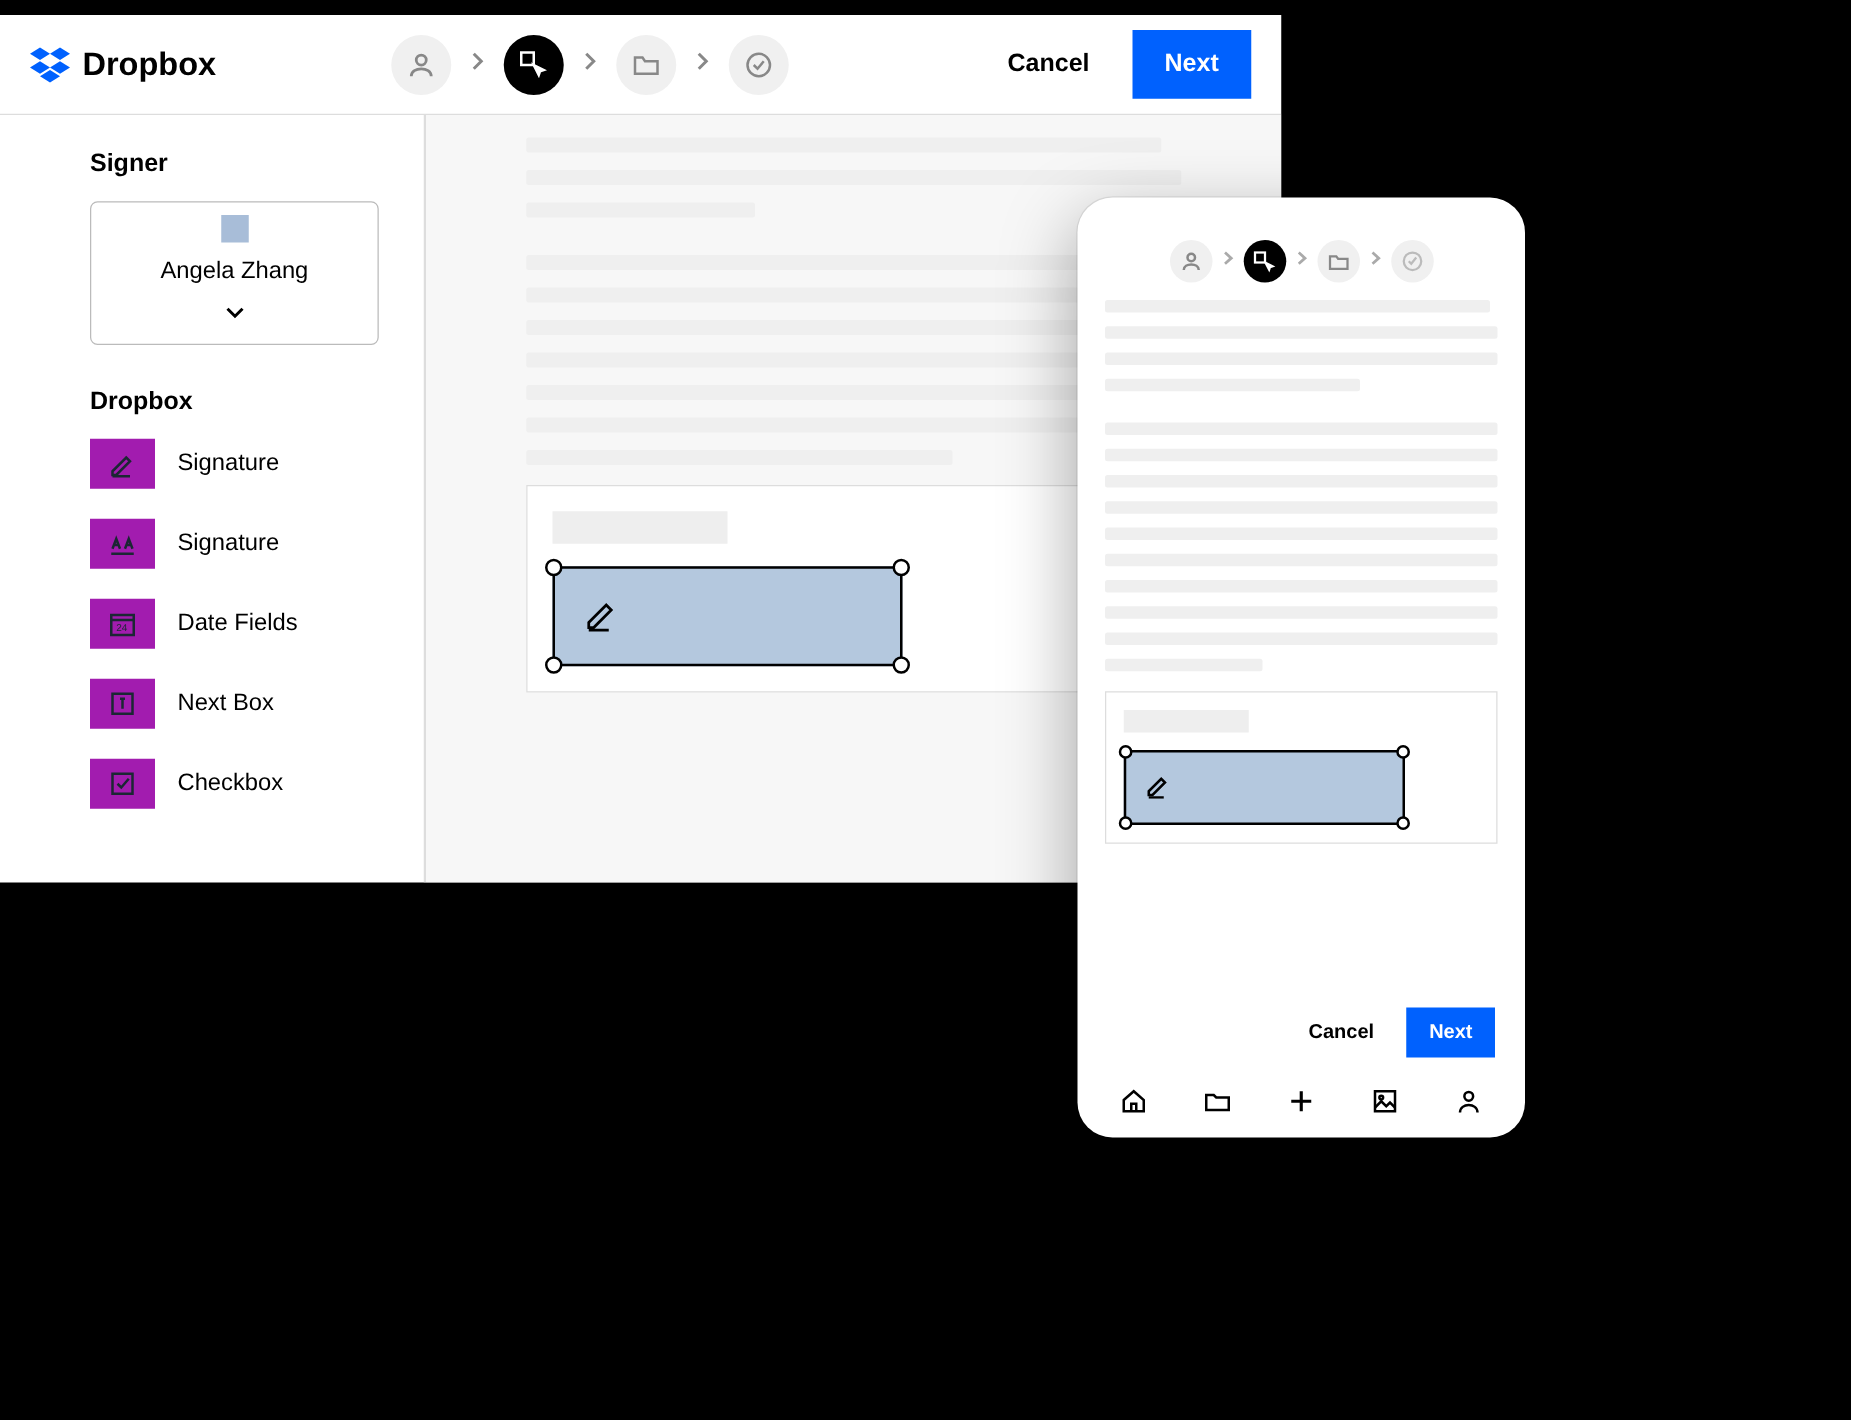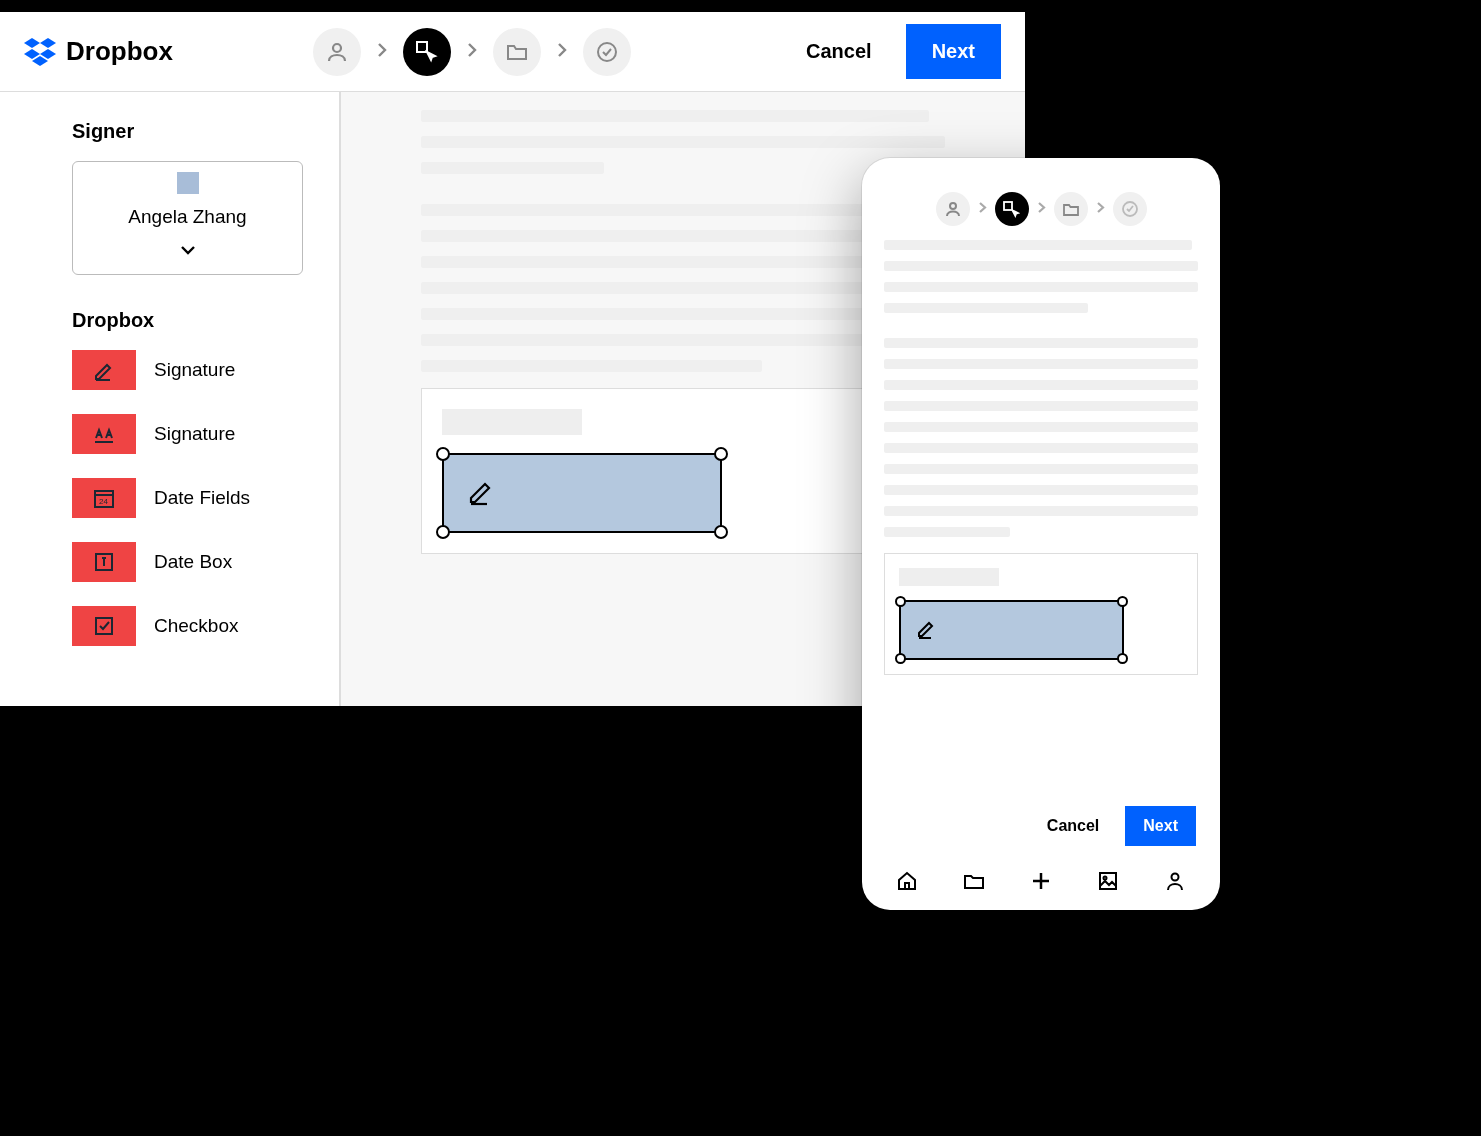--- a/index.html
+++ b/index.html
@@ -44,21 +44,21 @@
     border:1px solid #bbb; border-radius:6px; display:flex; align-items:center; gap:12px;
     padding:10px 14px; cursor:pointer; margin-bottom:34px;flex-direction:column;
   }
   .signer-swatch { width:22px; height:22px; background:#a8bdd8; }
   .signer-name { font-size:19px; flex:1; }
   .chevron { }
 
   .field-list { display:flex; flex-direction:column; gap:24px; }
   .field-item { display:flex; align-items:center; gap:18px; cursor:grab; }
   .field-icon {
-    width:64px; height:40px; background:#ef4444; display:flex; align-items:center; justify-content:center;
+    width:52px; height:40px; background:#a21caf; display:flex; align-items:center; justify-content:center;
   }
   .field-label { font-size:19px; }
 
   .doc-area { flex:1; background:#f7f7f7; padding:18px 80px 0; }
   .skeleton-line {
     height:12px; background:#efefef; margin-bottom:14px; border-radius:2px;
   }
   .signature-card {
     background:#fff; border:1px solid #ddd; padding:20px; margin-top:16px;
   }
@@ -216,21 +216,21 @@
           <span class="field-label">Date Fields</span>
         </div>
 
         <div class="field-item">
           <span class="field-icon">
             <svg width="24" height="24" fill="none" stroke="#1b2733" stroke-width="2">
                 <rect x="4" y="4" width="16" height="16"></rect>
                 <path d="M12 8v8M10 8h4"></path>
               </svg>
           </span>
-          <span class="field-label">Date Box</span>
+          <span class="field-label">Next Box</span>
         </div>
 
         <div class="field-item">
           <span class="field-icon">
             <svg width="24" height="24" fill="none" stroke="#1b2733" stroke-width="2">
                 <rect x="4" y="4" width="16" height="16"></rect>
                 <path d="M8 12l3 3 6-7"></path>
               </svg>
           </span>
           <span class="field-label">Checkbox</span>

